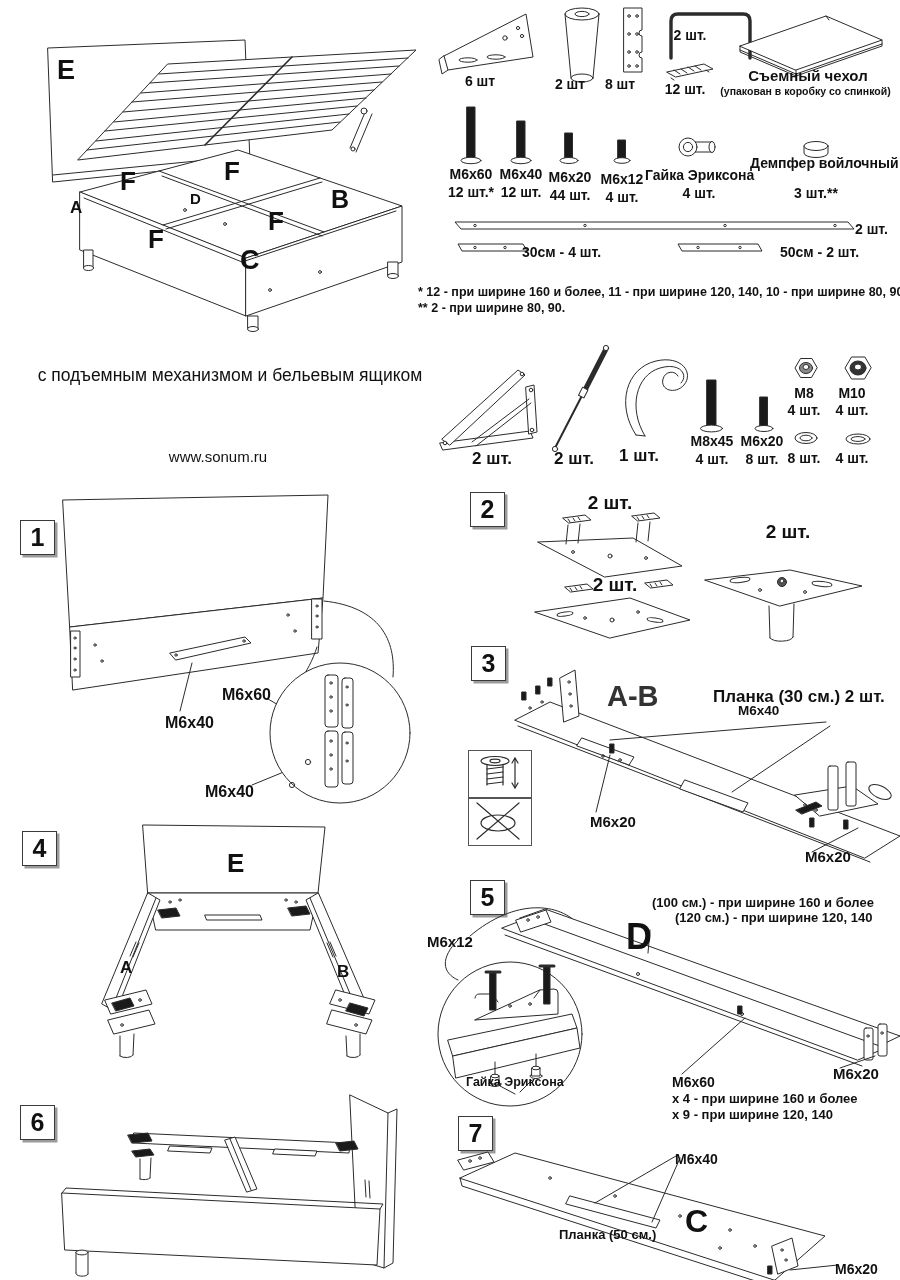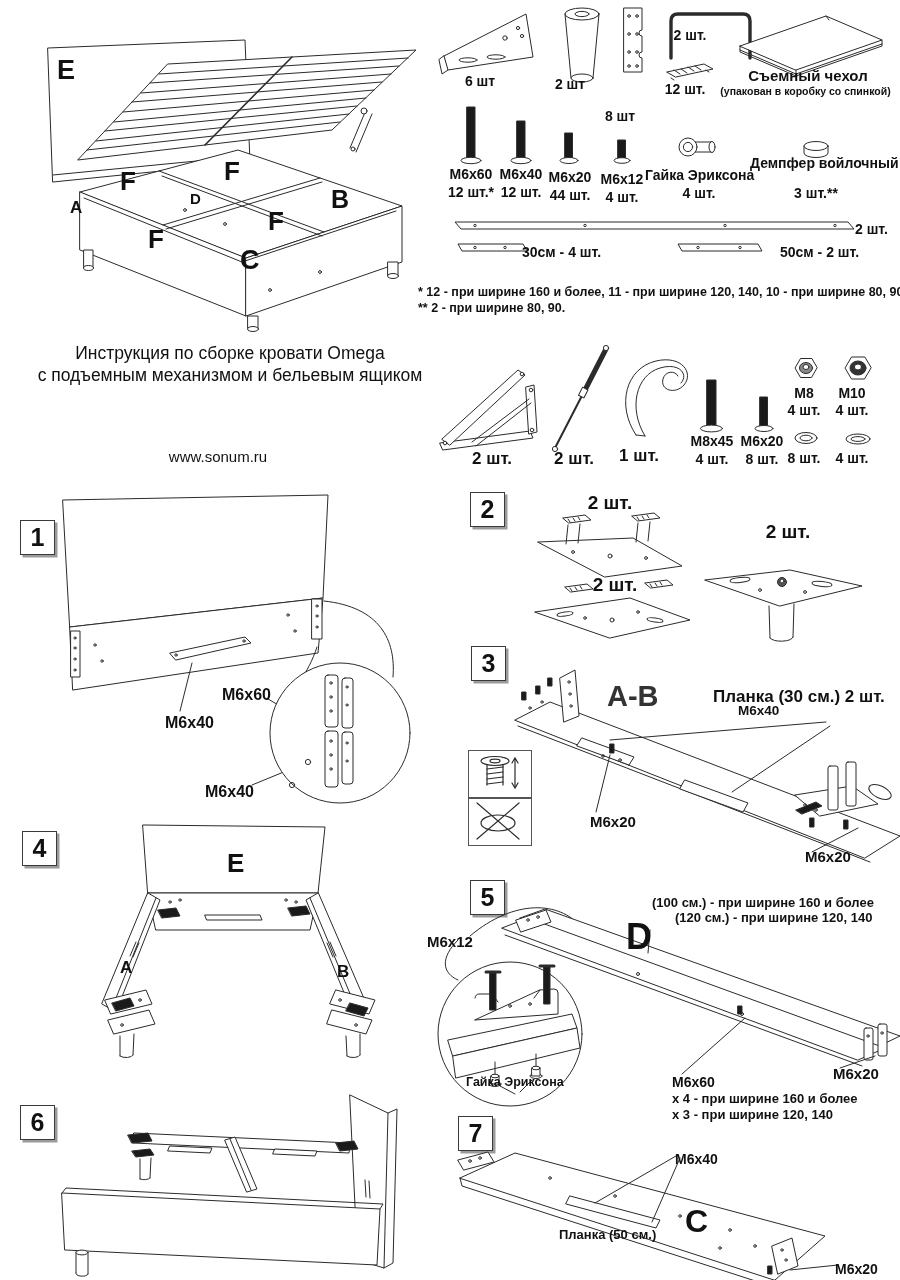--- a/index.html
+++ b/index.html
@@ -131,21 +131,21 @@
           <polyline points="310,46 310,52 366,76 366,70"></polyline>
           <polyline points="452,40 452,46 366,76"></polyline>
           <polyline points="310,50 366,74 452,44"></polyline>
           <line x1="396" y1="16" x2="399" y2="20"></line>
         </g>
       </g>
     </svg>
   </div>
   <div class="lbl c" style="left:440px;top:74px;width:80px;">6 шт</div>
   <div class="lbl c" style="left:535px;top:77px;width:70px;">2 шт</div>
-  <div class="lbl c" style="left:585px;top:77px;width:70px;margin-top:32px;">8 шт</div>
+  <div class="lbl c" style="left:585px;top:77px;width:70px;">8 шт</div>
   <div class="lbl c" style="left:655px;top:28px;width:70px;">2 шт.</div>
   <div class="lbl c" style="left:650px;top:82px;width:70px;">12 шт.</div>
   <div class="lbl c" style="left:713px;top:68px;width:190px;font-size:15px;">Съемный чехол</div>
   <div class="lbl c" style="left:703px;top:86px;width:205px;font-size:10.5px;">(упакован в коробку со спинкой)</div>
 
   <div class="fig" style="left:430px;top:100px;">
     <svg width="470" height="68" viewBox="0 0 470 68">
       <g stroke="#2b2b2b" stroke-width="1" stroke-linejoin="round" stroke-linecap="round">
         <g>
             <rect x="37" y="7" width="8" height="52" fill="#1a1a1a"></rect>
@@ -211,21 +211,20 @@
         </g>
       </g>
     </svg>
   </div>
   <div class="lbl" style="left:855px;top:222px;">2 шт.</div>
   <div class="lbl" style="left:522px;top:245px;">30см - 4 шт.</div>
   <div class="lbl" style="left:780px;top:245px;">50см - 2 шт.</div>
   <div class="lbl" style="left:418px;top:286px;font-size:12.5px;">* 12 - при ширине 160 и более, 11 - при ширине 120, 140, 10 - при ширине 80, 90.</div>
   <div class="lbl" style="left:418px;top:302px;font-size:12.5px;">** 2 - при ширине 80, 90.</div>
 
-  <div class="title" style="left:20px;top:343px;width:420px;">Инструкция по сборке кровати Omega</div>
   <div class="title" style="left:15px;top:365px;width:430px;">с подъемным механизмом и бельевым ящиком</div>
   <div class="title" style="left:8px;top:448px;width:420px;font-size:15px;">www.sonum.ru</div>
 
   <div class="fig" style="left:430px;top:335px;">
     <svg width="470" height="130" viewBox="0 0 470 130">
       <g stroke="#2b2b2b" stroke-width="1" fill="none" stroke-linejoin="round" stroke-linecap="round">
         <g fill="#fff">
           <polygon points="10,108 100,96 103,103 13,115"></polygon>
           <polygon points="96,52 104,50 107,97 99,99"></polygon>
           <polygon points="12,104 88,35 95,40 20,110"></polygon>
@@ -594,21 +593,21 @@
       </g>
     </svg>
   </div>
   <div class="lbl" style="left:652px;top:896px;font-size:13px;">(100 см.) - при ширине 160 и более</div>
   <div class="lbl" style="left:675px;top:911px;font-size:13px;">(120 см.) - при ширине 120, 140</div>
   <div class="lbl" style="left:427px;top:934px;font-size:15px;">M6x12</div>
   <div class="part" style="left:626px;top:916px;font-size:36px;">D</div>
   <div class="lbl" style="left:466px;top:1076px;font-size:12.5px;">Гайка Эриксона</div>
   <div class="lbl" style="left:672px;top:1075px;font-size:14px;">M6x60</div>
   <div class="lbl" style="left:672px;top:1092px;font-size:13px;">x 4 - при ширине 160 и более</div>
-  <div class="lbl" style="left:672px;top:1108px;font-size:13px;">x 3 - при ширине 120, 140</div>
+  <div class="lbl" style="left:672px;top:1108px;font-size:13px;">x 9 - при ширине 120, 140</div>
   <div class="lbl" style="left:833px;top:1066px;font-size:15px;">M6x20</div>
 
   <div class="stepnum" style="left:20px;top:1105px;">6</div>
   <div class="fig" style="left:20px;top:1085px;">
     <svg width="420" height="195" viewBox="0 0 420 195">
       <g stroke="#2b2b2b" stroke-width="1" fill="none" stroke-linejoin="round" stroke-linecap="round">
 
         <polygon points="330,10 368,28 364,183 338,175" fill="#fff"></polygon>
         <polyline points="368,28 377,24 373,178 364,183"></polyline>
         <line x1="345" y1="95" x2="346" y2="112"></line>

